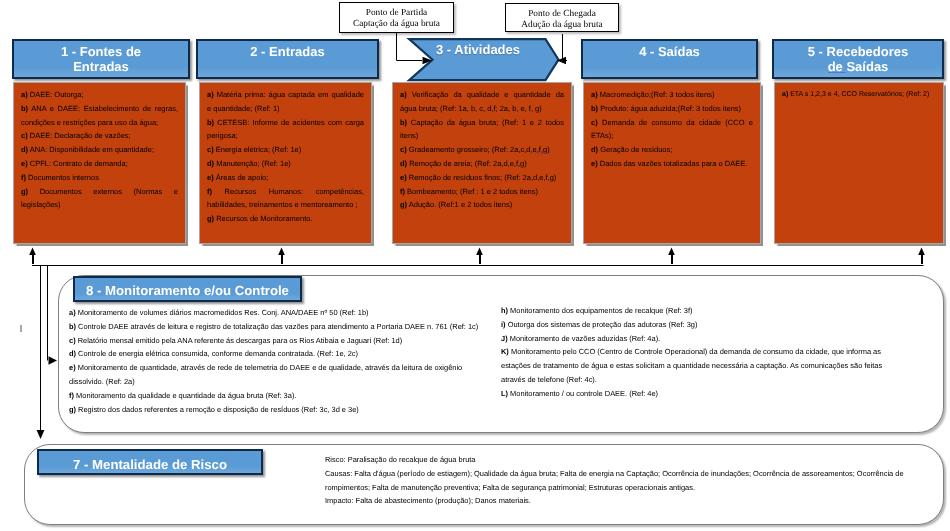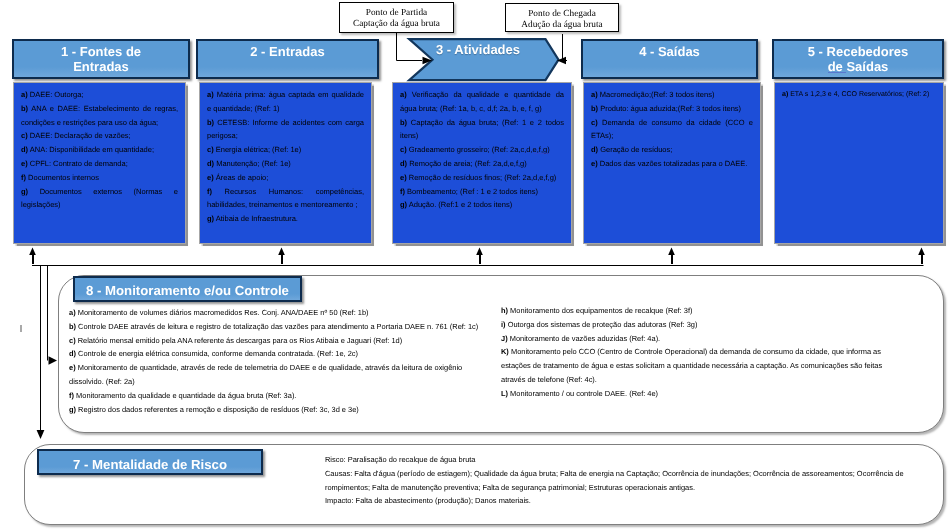--- a/index.html
+++ b/index.html
@@ -10,21 +10,21 @@
   .abs{position:absolute;}
 
   
   .hdr{position:absolute;background:linear-gradient(180deg,#5B9BD5 0%,#5B9BD5 72%,#6FA7DB 100%);border:2px solid #0D2B4D;
        box-sizing:border-box;display:flex;align-items:flex-start;justify-content:center;padding-top:3px;
        color:#FFFFFF;font-weight:bold;text-align:center;line-height:15px;
        box-shadow:2px 2px 2px rgba(60,60,60,.55);}
   .hdr span{display:block;}
 
   
-  .cbox{position:absolute;background:#1d4ed8;border:1px solid #A6A6A6;
+  .cbox{position:absolute;background:#c2410c;border:1px solid #A6A6A6;
         box-sizing:border-box;box-shadow:1.5px 1.5px 1px rgba(110,110,110,.75);}
   .cbox .inner{padding:5px 7px 0 7px;}
   .li{display:block;text-align:justify;margin:0;line-height:13.8px;}
   .li b{font-weight:bold;}
 
   
   .rbox{position:absolute;background:#FFFFFF;border:1px solid #7F7F7F;
         border-radius:26px;box-sizing:border-box;
         box-shadow:2px 2px 2px rgba(120,120,120,.55);}
 
@@ -152,21 +152,21 @@
   </div>
 </div>
 <div class="cbox" style="left:199px;top:82px;width:173px;height:162px;">
   <div class="inner" style="font-size:7.5px;">
     <p class="li"><b>a)</b> <span>Matéria prima: água captada em qualidade e quantidade; (Ref: 1)</span></p>
     <p class="li"><b>b)</b> <span>CETESB: Informe de acidentes com carga perigosa;</span></p>
     <p class="li"><b>c)</b> <span>Energia elétrica; (Ref: 1e)</span></p>
     <p class="li"><b>d)</b> <span>Manutenção; (Ref: 1e)</span></p>
     <p class="li"><b>e)</b> <span>Áreas de apoio;</span></p>
     <p class="li"><b>f)</b> <span>Recursos Humanos: competências, habilidades, treinamentos e mentoreamento ;</span></p>
-    <p class="li"><b>g)</b> <span>Atibaia de Infraestrutura.</span></p>
+    <p class="li"><b>g)</b> <span>Recursos de Monitoramento.</span></p>
   </div>
 </div>
 <div class="cbox" style="left:392px;top:82px;width:180px;height:162px;">
   <div class="inner" style="font-size:7.5px;">
     <p class="li"><b>a)</b> <span>Verificação da qualidade e quantidade da água bruta; (Ref: 1a, b, c, d,f; 2a, b, e, f, g)</span></p>
     <p class="li"><b>b)</b> <span>Captação da água bruta; (Ref: 1 e 2 todos itens)</span></p>
     <p class="li"><b>c)</b> <span>Gradeamento grosseiro; (Ref: 2a,c,d,e,f,g)</span></p>
     <p class="li"><b>d)</b> <span>Remoção de areia; (Ref: 2a,d,e,f,g)</span></p>
     <p class="li"><b>e)</b> <span>Remoção de resíduos finos; (Ref: 2a,d,e,f,g)</span></p>
     <p class="li"><b>f)</b> <span>Bombeamento; (Ref : 1 e 2 todos itens)</span></p>

